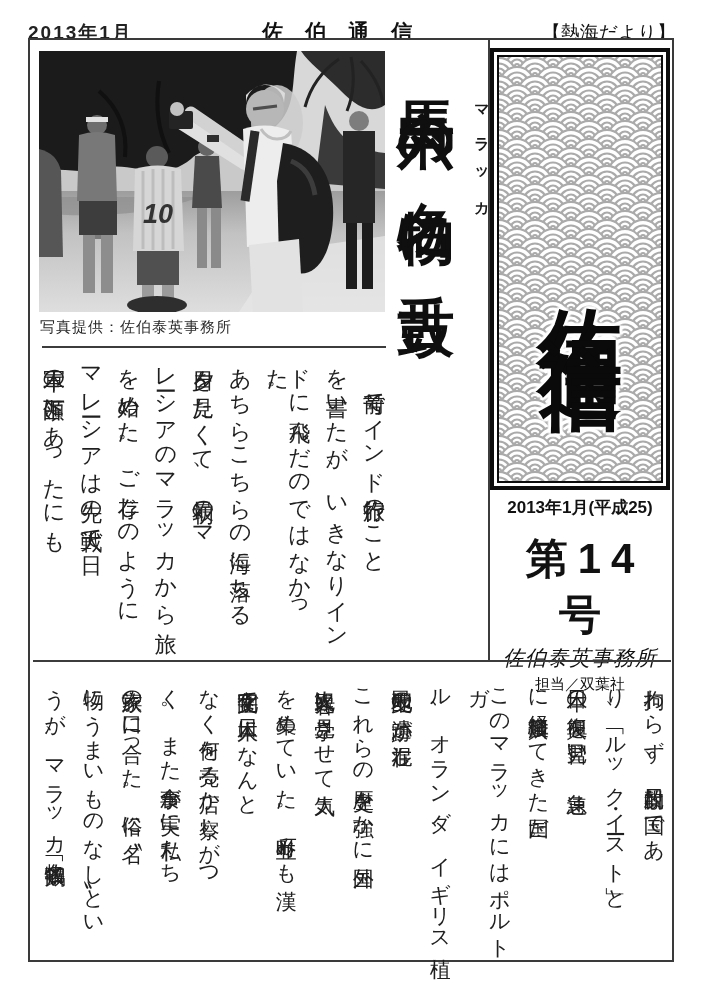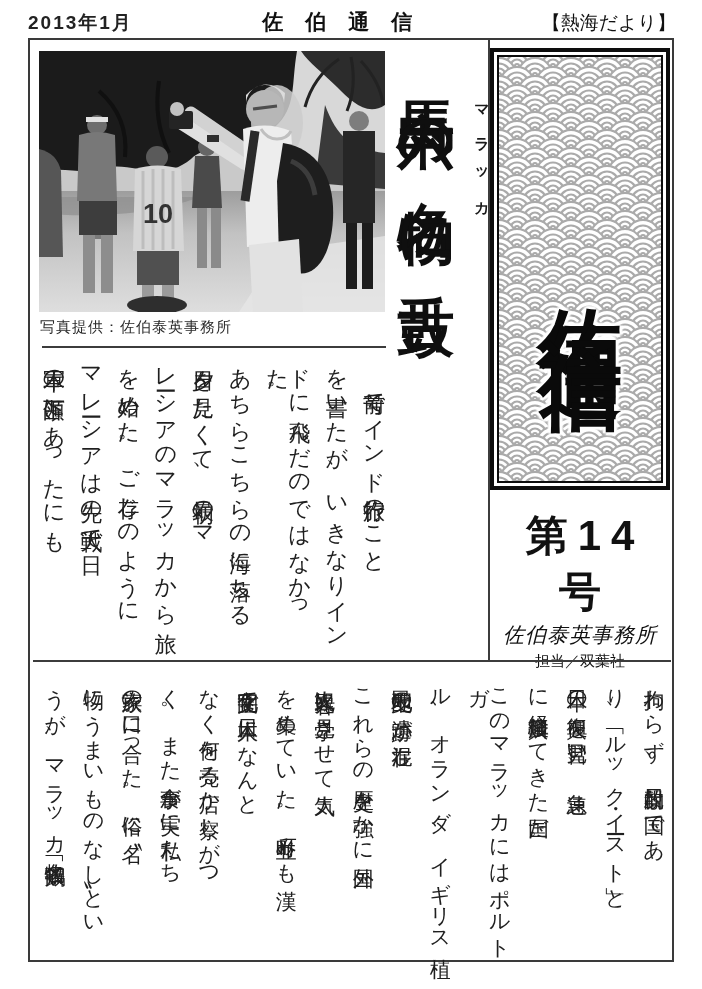--- a/index.html
+++ b/index.html
@@ -6,21 +6,21 @@
   html,body { background:#ffffff; }
   body {
     width:702px; height:989px; position:relative; overflow:hidden;
     font-family:"Liberation Serif","DejaVu Serif",serif;
     color:#1f1f1f;
     -webkit-font-smoothing:antialiased;
   }
 
   
   .header {
-    position:absolute; left:28px; right:26px; top:6px; height:30px;
+    position:absolute; left:28px; right:26px; top:16px; height:30px;
     display:flex; justify-content:space-between; align-items:flex-end;
   }
   .header .hdate {
     font-family:"Liberation Sans","DejaVu Sans",sans-serif;
     font-size:19px; letter-spacing:2px; color:#222; font-weight:bold;
   }
   .header .htitle {
     font-size:21px; letter-spacing:22px; padding-left:22px; color:#111;
     font-weight:bold;
   }
@@ -31,21 +31,21 @@
 
   
   .mainbox {
     position:absolute; left:28px; top:38px; width:646px; height:924px;
     border:2px solid #3a3a3a; background:#fff;
   }
 
   
   .photo {
     position:absolute; left:9px; top:11px; width:346px; height:261px;
-    background:#cfcfcf; overflow:hidden;
+    background:#cfcfcf; overflow:hidden;font-style:italic;
   }
   .photo svg { display:block; width:100%; height:100%; }
 
   .caption {
     position:absolute; left:10px; top:278px;
     font-family:"Liberation Sans","DejaVu Sans",sans-serif;
     font-size:15px; color:#2a2a2a; letter-spacing:1px;
   }
 
   
@@ -251,20 +251,21 @@
             </g>
           </pattern>
         </defs>
         <rect width="100%" height="100%" fill="url(#sgh)"></rect>
       </svg>
       <div class="masthead-title">佐伯通信</div>
     </div>
   </div>
 
   <div class="issue">
+    <div class="issue-date">2013年1月(平成25)</div>
     <div class="issue-number">第14号</div>
     <div class="issue-publisher">佐伯泰英事務所</div>
     <div class="issue-staff">担当／双葉社</div>
   </div>
 
   <div class="rule rule-full"></div>
 
   <div class="article article-bottom">
       <div class="vcol">拘わらず、親日的な国であ</div>
       <div class="vcol">り、「ルック・イースト」と</div>

